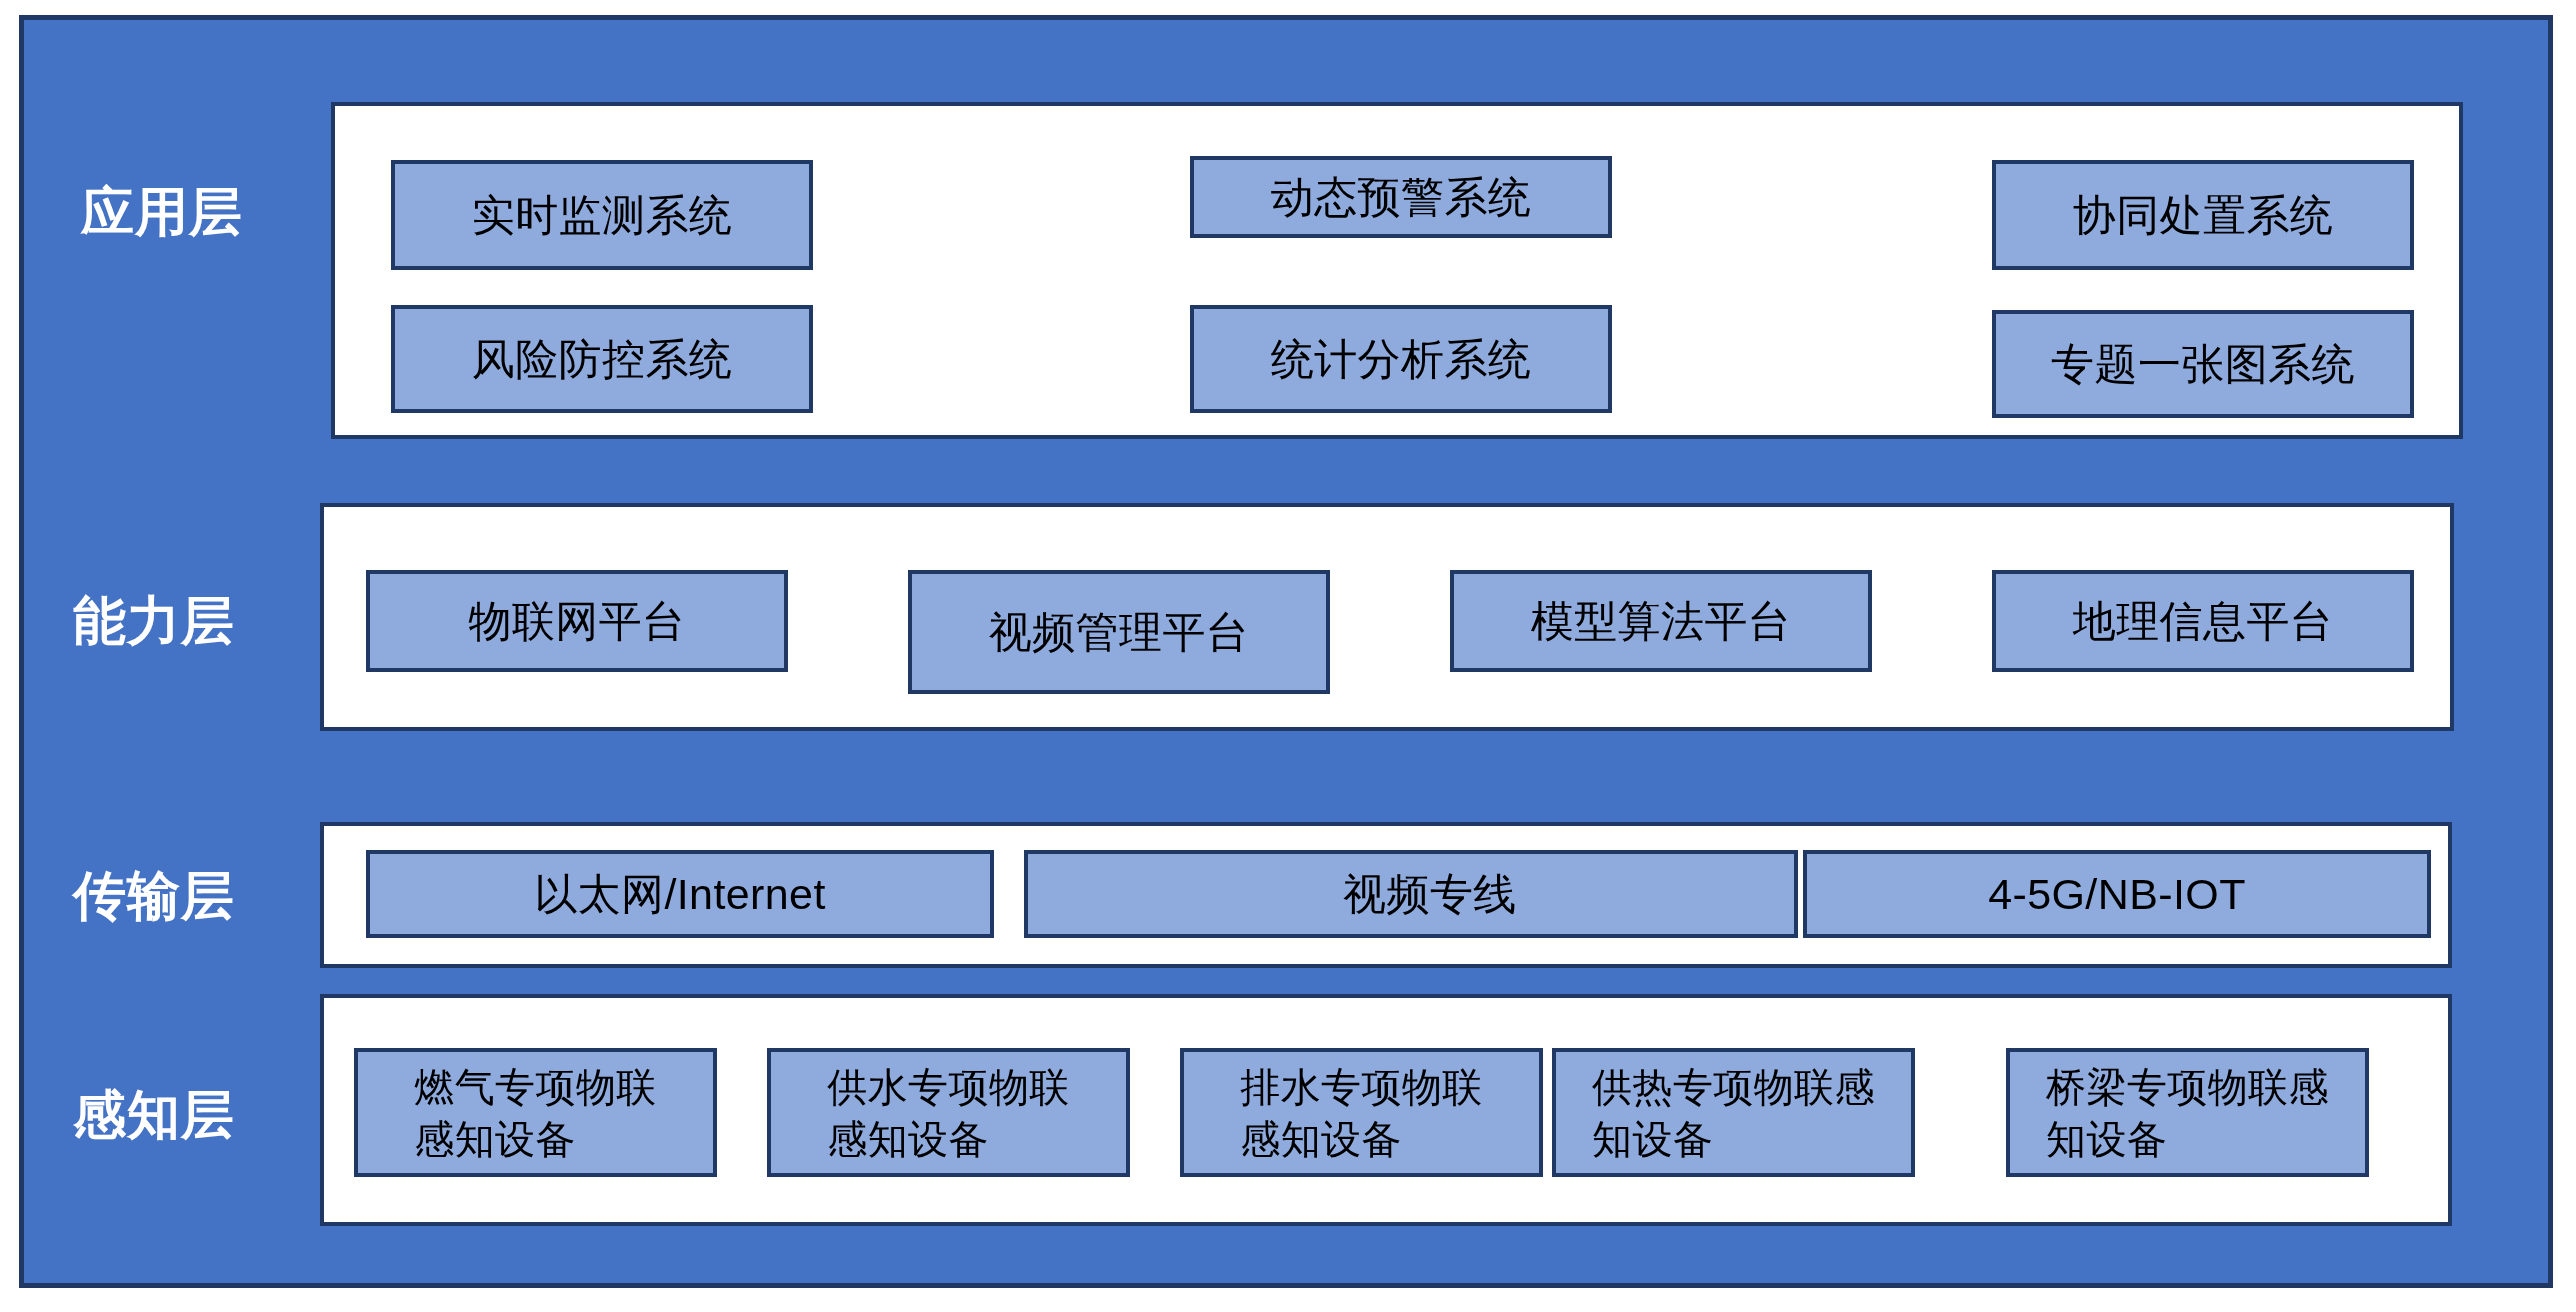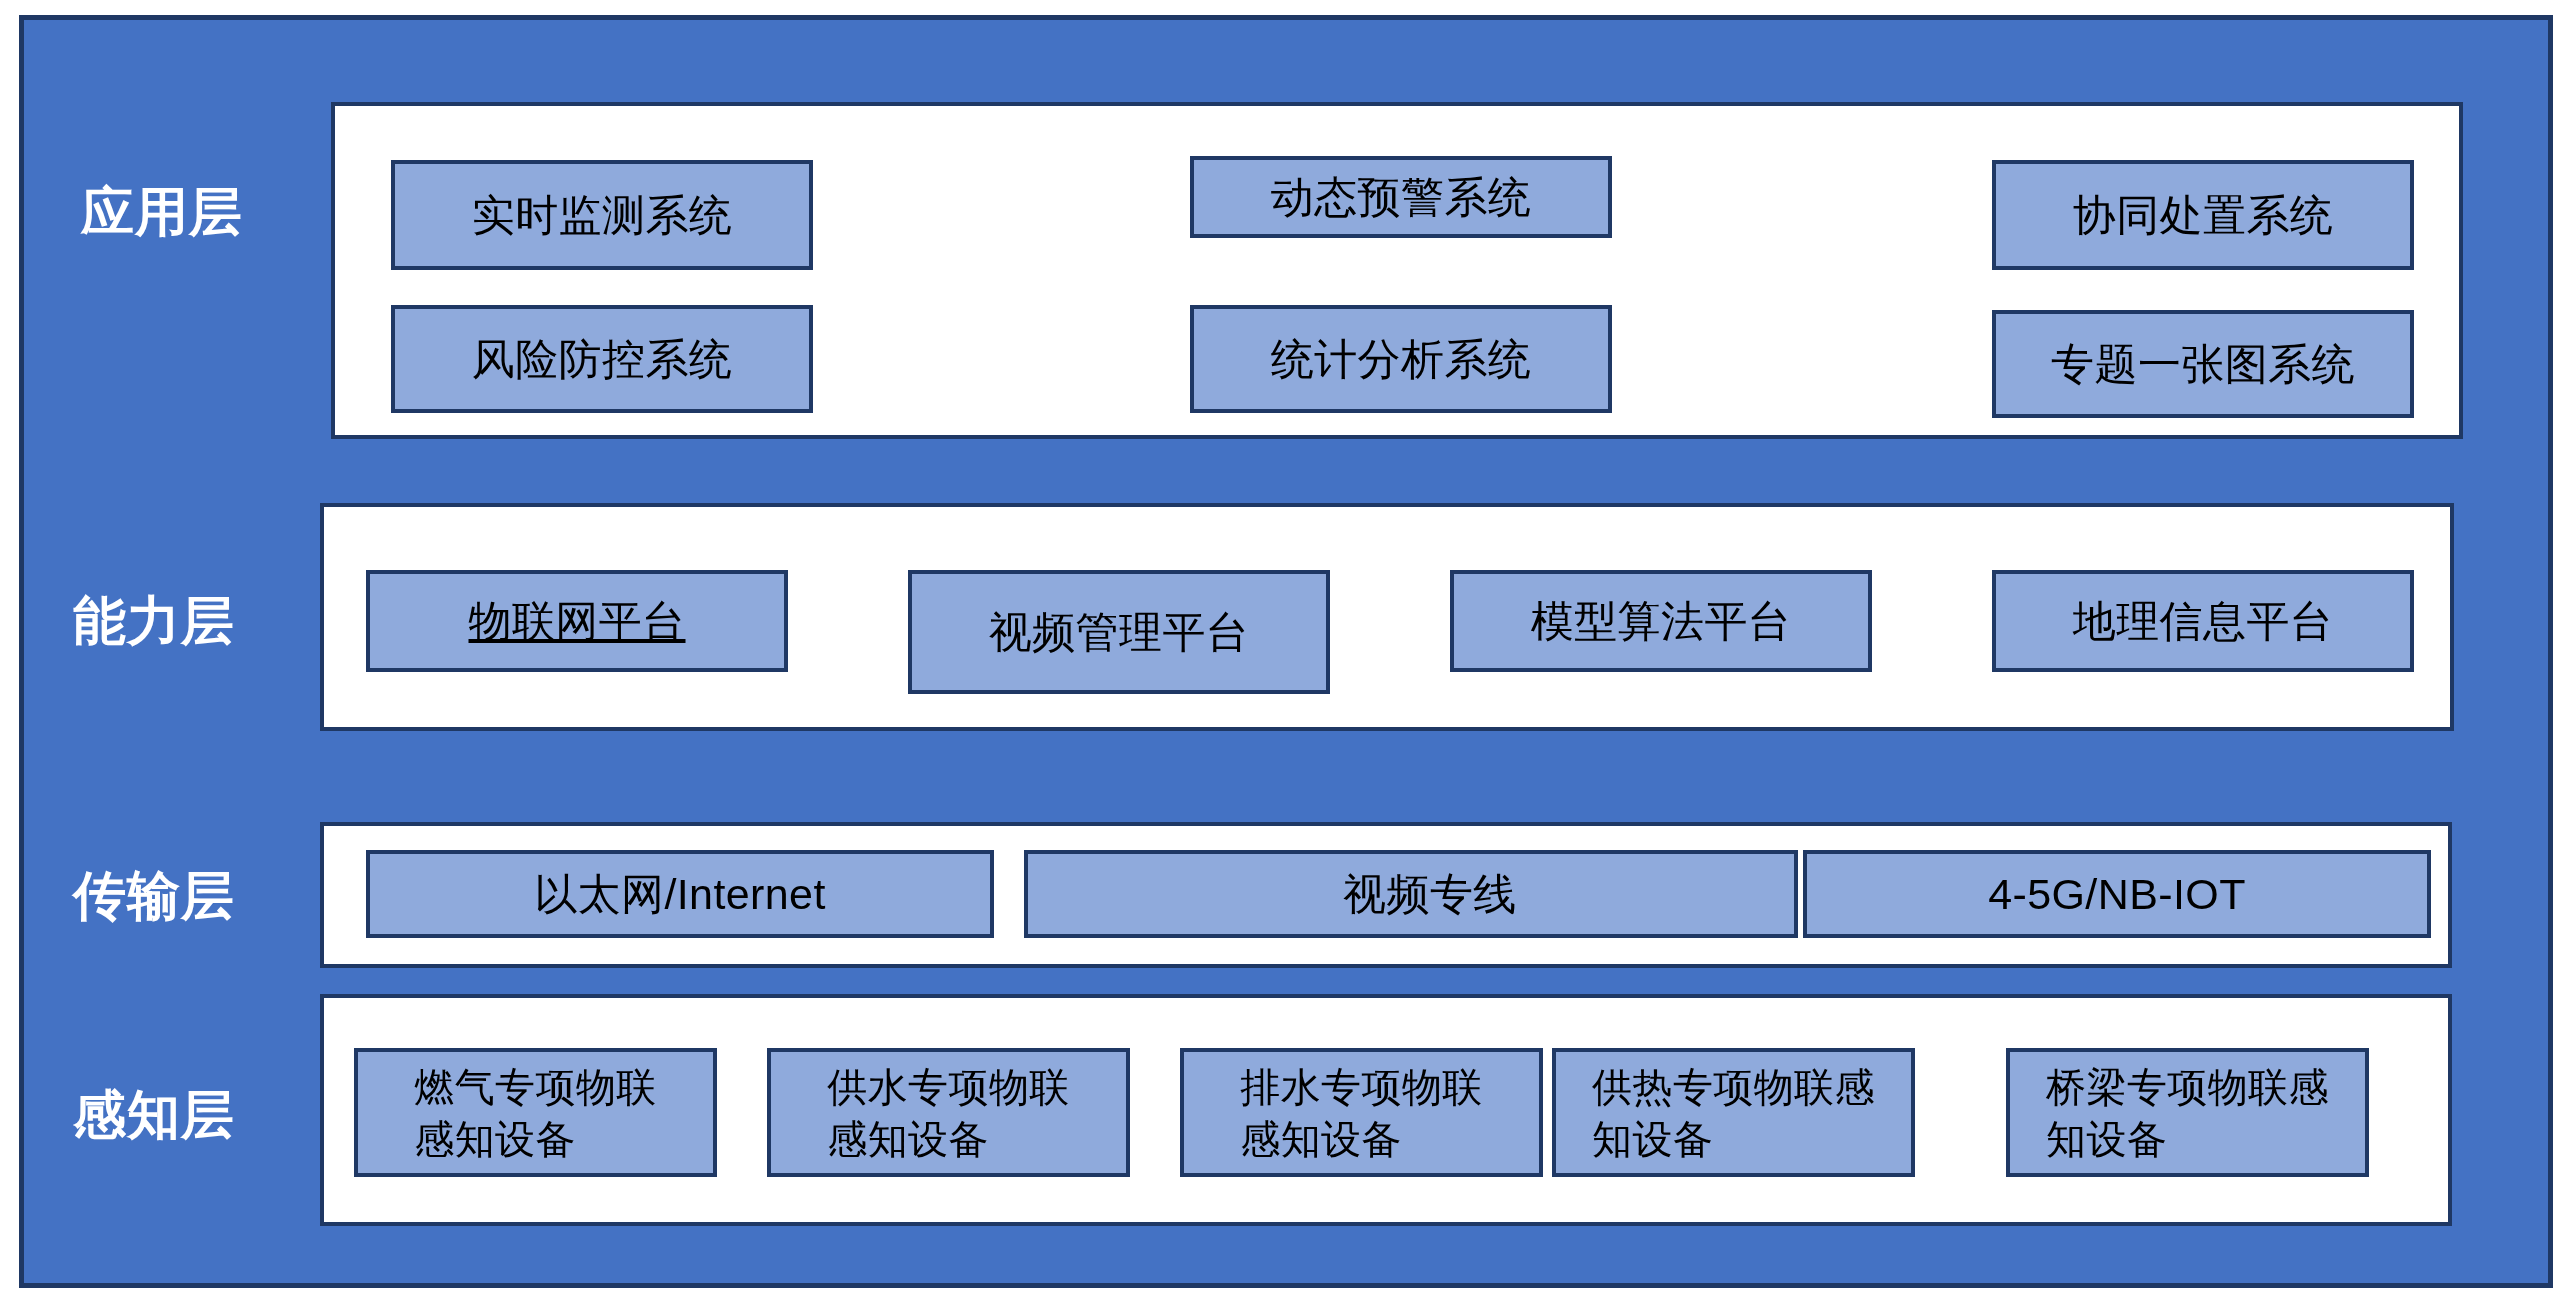--- a/index.html
+++ b/index.html
@@ -110,21 +110,21 @@
   </div>
 
   <div class="node" style="left:1992px; top:310px; width:422px; height:108px;">
     <span class="node-text">专题一张图系统</span>
   </div>
 
   <div class="layer-label" style="left:73px; top:594px; width:160px;">能力层</div>
 
   <div class="panel" style="left:320px; top:503px; width:2134px; height:228px;"></div>
 
-  <div class="node" style="left:366px; top:570px; width:422px; height:102px;text-decoration:underline;">
+  <div class="node" style="left:366px; top:570px; width:422px; height:102px;">
     <span class="node-text">物联网平台</span>
   </div>
 
   <div class="node" style="left:908px; top:570px; width:422px; height:124px;">
     <span class="node-text">视频管理平台</span>
   </div>
 
   <div class="node" style="left:1450px; top:570px; width:422px; height:102px;">
     <span class="node-text">模型算法平台</span>
   </div>

